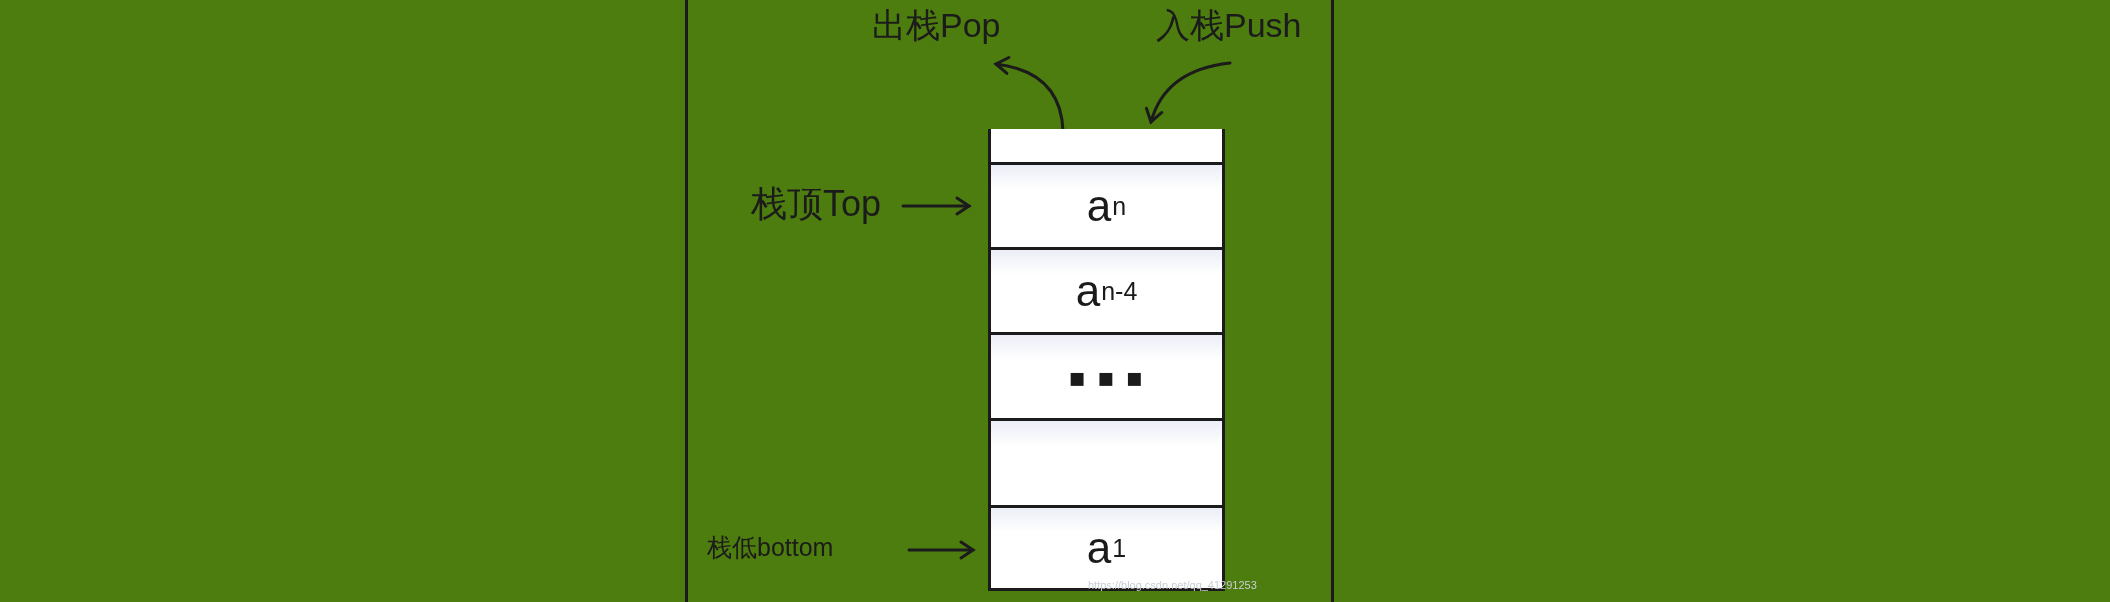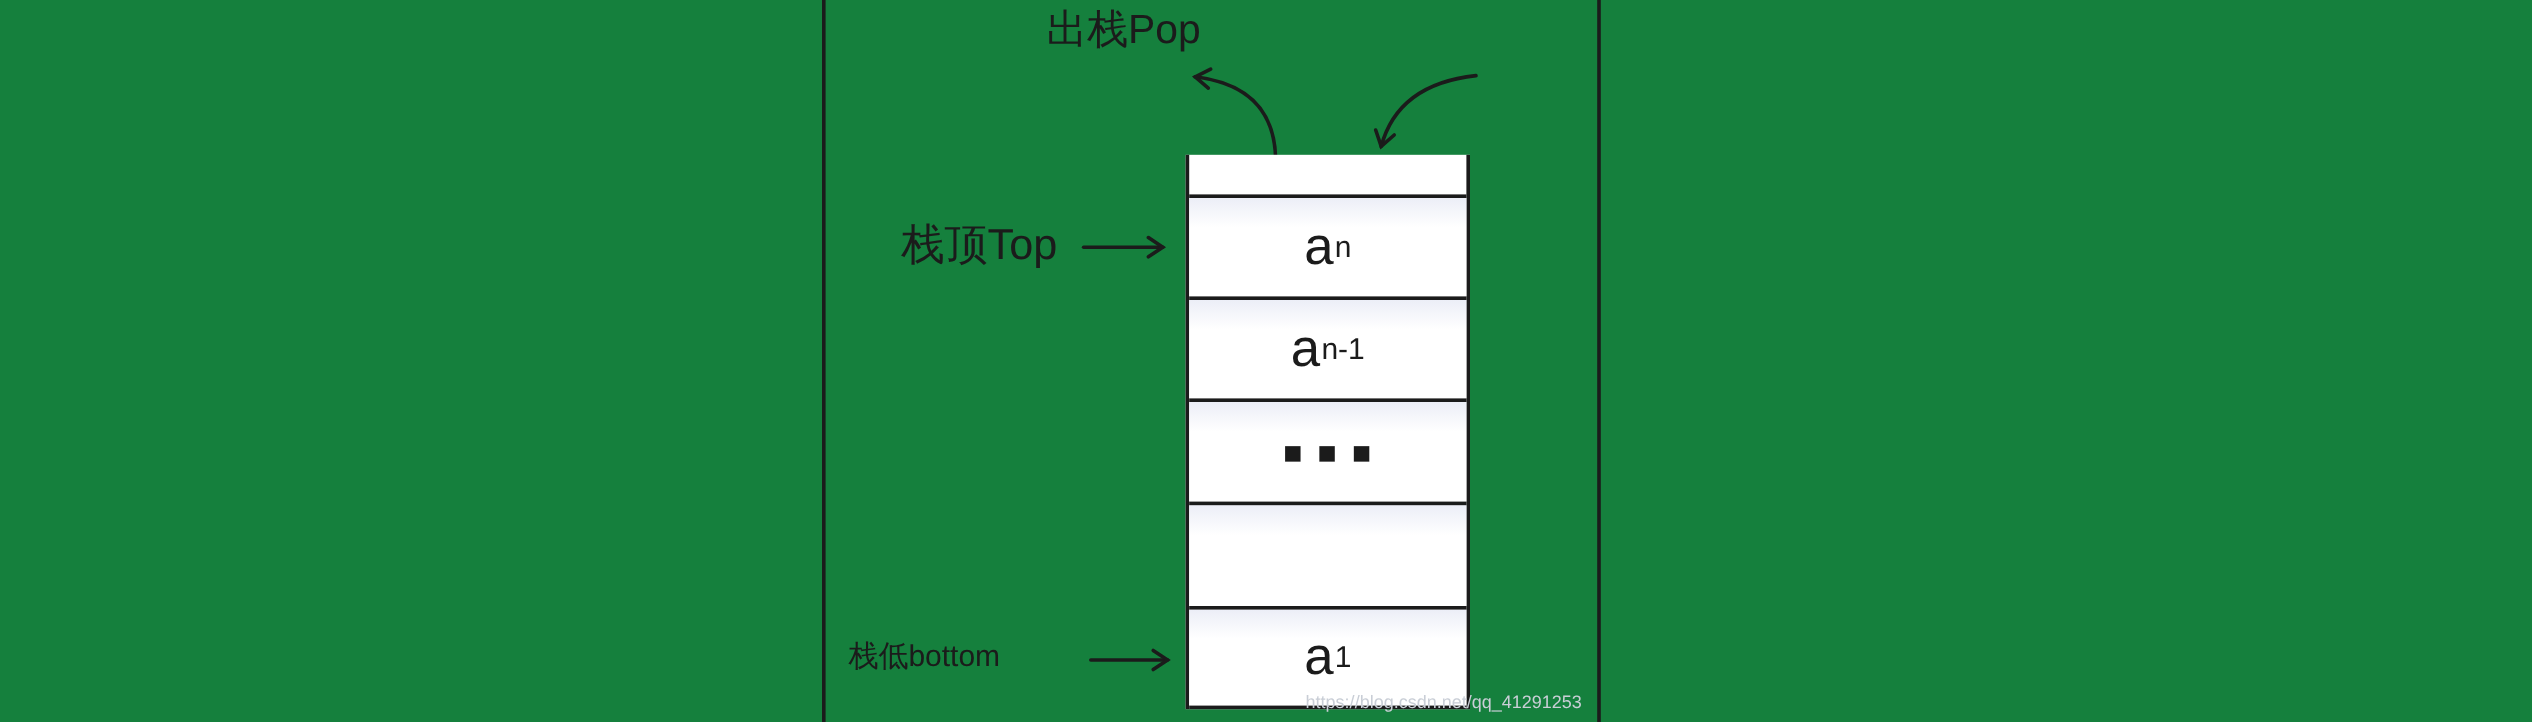--- a/index.html
+++ b/index.html
@@ -1,17 +1,17 @@
 <!DOCTYPE html>
 <html><head>
 <meta charset="utf-8">
 <style>
   html, body { margin:0; padding:0; background:#ffffff; }
   .canvas {
-    position:relative; width:2110px; height:602px; background:#15803d;
+    position:relative; width:2110px; height:602px; background:#4d7c0f;
     overflow:hidden;
     font-family:"Liberation Sans","DejaVu Sans",sans-serif;
     color:#1b1b1b;
   }
   .frame-line { position:absolute; top:0; height:602px; width:3px; background:#1b1b1b; }
   .frame-left  { left:685px; }
   .frame-right { left:1331px; }
 
   .label { position:absolute; white-space:nowrap; color:#1b1b1b; }
   .label-pop    { left:872px;  top:4px;   font-size:34px; line-height:42px; }
@@ -41,32 +41,33 @@
   .cell-ellipsis .base {
     font-family:"DejaVu Sans",sans-serif;
     font-size:26px; letter-spacing:11px; padding-left:11px;
   }
 
   .overlay { position:absolute; left:0; top:0; width:2110px; height:602px; pointer-events:none; }
   .stroke { fill:none; stroke:#1b1b1b; stroke-width:3px; stroke-linecap:round; }
 
   .watermark {
     position:absolute; left:1088px; top:576px;
-    font-size:15px; line-height:19px; color:#c9ced6; white-space:nowrap;
+    font-size:11px; line-height:19px; color:#c9ced6; white-space:nowrap;
   }
 </style>
 </head>
 <body>
 
 <div class="canvas">
 
   <div class="frame-line frame-left"></div>
   <div class="frame-line frame-right"></div>
 
   <div class="label label-pop">出栈Pop</div>
+  <div class="label label-push">入栈Push</div>
   <div class="label label-top">栈顶Top</div>
   <div class="label label-bottom">栈低bottom</div>
 
   <svg class="overlay" viewBox="0 0 2110 602">
     <defs>
       <marker id="ah" markerUnits="userSpaceOnUse" markerWidth="34" markerHeight="34" viewBox="-17 -17 34 34" refX="0" refY="0" orient="auto">
         <path d="M -12 -8 L 0 0 L -12 8" fill="none" stroke="#1b1b1b" stroke-width="3" stroke-linecap="round"></path>
       </marker>
     </defs>
     <path class="stroke" d="M 1063 131 Q 1061 72 996 64" marker-end="url(#ah)"></path>
@@ -78,21 +79,21 @@
   <div class="stack">
     <div class="stack-mouth"></div>
 
     <div class="cell cell-1">
       <span class="base">a</span>
         <sub>n</sub>
     </div>
 
     <div class="cell cell-2">
       <span class="base">a</span>
-        <sub>n-1</sub>
+        <sub>n-4</sub>
     </div>
 
     <div class="cell cell-3 cell-ellipsis">
       <span class="base">▪▪▪</span>
         <sub></sub>
     </div>
 
     <div class="cell cell-4">
       <span class="base"></span>
         <sub></sub>

